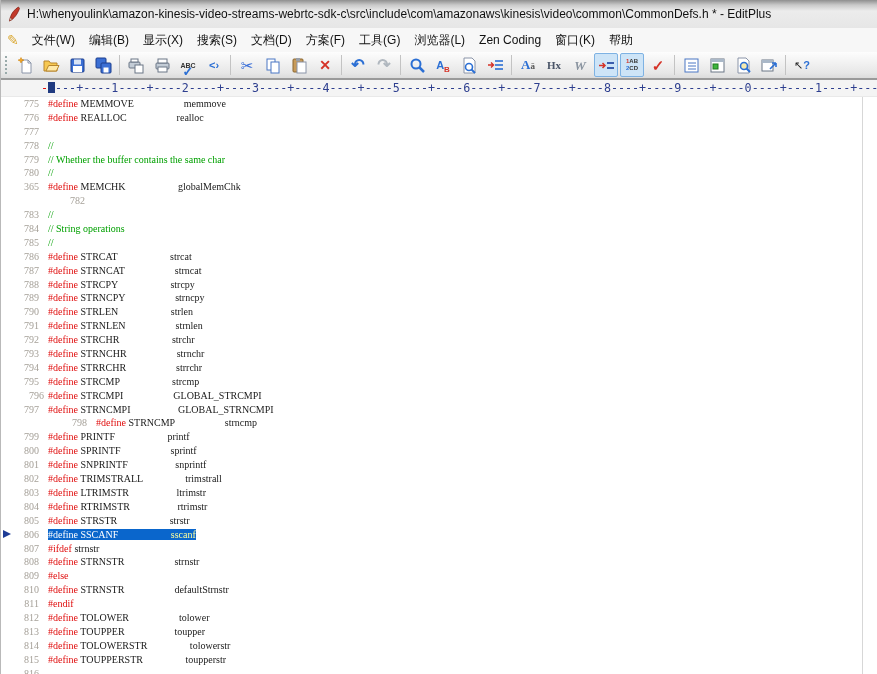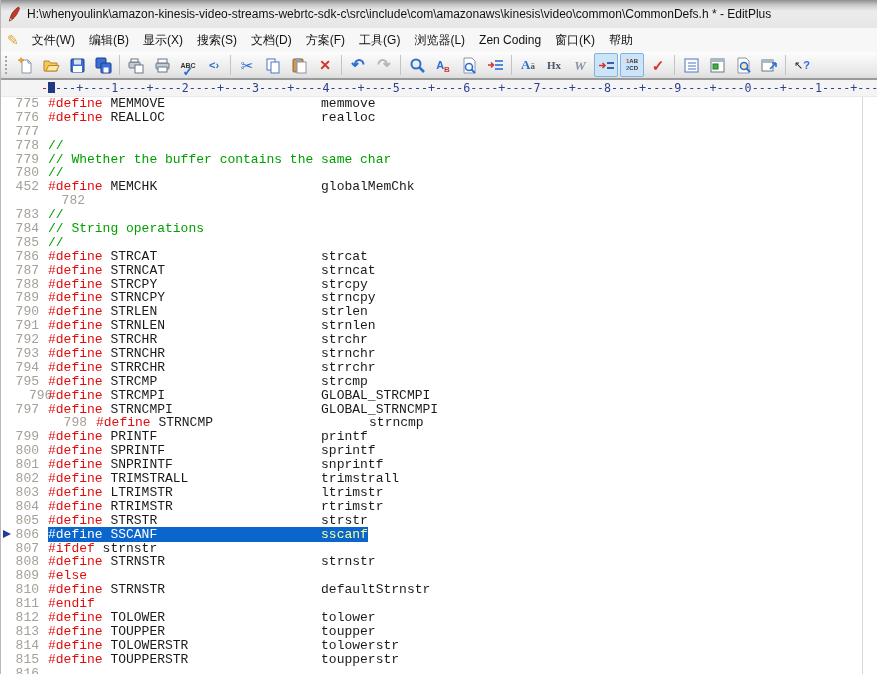--- a/index.html
+++ b/index.html
@@ -39,21 +39,21 @@
   
   .ruler { height:17px; flex:0 0 17px; background:#f4f4f4; overflow:hidden;
            font-family:"DejaVu Sans Mono", monospace; font-size:11.7px; line-height:17px;
            white-space:pre; color:#2e3f8f; padding-left:40px; border-bottom:1px solid #e9e9e9;}
   .ruler .r-red { color:#e00d0d; }
   .ruler .r-block { display:inline-block; width:7px; height:11px; background:#203a80;
                     vertical-align:-1px; }
 
   
   .editor { flex:1 1 auto; background:#fff; overflow:hidden; position:relative;
-            font-family:Liberation Mono, monospace; font-size:13px; }
+            font-family:Liberation Serif, serif; font-size:10px; }
   .code-row { height:13.9px; line-height:13.9px; white-space:pre; position:relative; }
   .gutter { display:inline-block; width:38px; text-align:right; color:#a5a098; }
   .code { margin-left:9px; color:#1a1a1a; }
   .sel { background:#0a66cc; color:#ffffff; }
   .sel .selval { color:#ffff9c; }
   .caret-marker { position:absolute; left:2px; top:2.5px; width:0; height:0;
                   border-left:8px solid #1e3c96; border-top:4.5px solid transparent;
                   border-bottom:4.5px solid transparent; }
   .right-edge { position:absolute; top:0; bottom:0; left:861px; width:1px; background:#d7d7d7; }
 </style>
@@ -312,21 +312,21 @@
 
   <div class="editor">
 
     <div class="right-edge"></div>
   <div class="code-row"><span class="gutter" style="color: rgb(165, 160, 152);">775</span><span class="code"><span style="color: rgb(224, 13, 13);">#define</span><span> MEMMOVE</span><span>                    </span><span>memmove</span></span></div>
       <div class="code-row"><span class="gutter" style="color: rgb(165, 160, 152);">776</span><span class="code"><span style="color: rgb(224, 13, 13);">#define</span><span> REALLOC</span><span>                    </span><span>realloc</span></span></div>
       <div class="code-row"><span class="gutter" style="color: rgb(165, 160, 152);">777</span><span class="code"></span></div>
       <div class="code-row"><span class="gutter" style="color: rgb(165, 160, 152);">778</span><span class="code"><span style="color: rgb(0, 160, 0);">//</span></span></div>
       <div class="code-row"><span class="gutter" style="color: rgb(165, 160, 152);">779</span><span class="code"><span style="color: rgb(0, 160, 0);">// Whether the buffer contains the same char</span></span></div>
       <div class="code-row"><span class="gutter" style="color: rgb(165, 160, 152); text-align: right;">780</span><span class="code"><span style="color: rgb(0, 160, 0);">//</span></span></div>
-      <div class="code-row"><span class="gutter" style="color: rgb(165, 160, 152);">452</span><span class="code"><span style="color: rgb(224, 13, 13);">#define</span><span> MEMCHK</span><span>                     </span><span>globalMemChk</span></span></div>
+      <div class="code-row"><span class="gutter" style="color: rgb(165, 160, 152);">365</span><span class="code"><span style="color: rgb(224, 13, 13);">#define</span><span> MEMCHK</span><span>                     </span><span>globalMemChk</span></span></div>
       <div class="code-row"><span class="gutter" style="color: rgb(165, 160, 152); margin-left: 46px;">782</span><span class="code"></span></div>
       <div class="code-row"><span class="gutter" style="color: rgb(165, 160, 152);">783</span><span class="code"><span style="color: rgb(0, 160, 0);">//</span></span></div>
       <div class="code-row"><span class="gutter" style="color: rgb(165, 160, 152);">784</span><span class="code"><span style="color: rgb(0, 160, 0);">// String operations</span></span></div>
       <div class="code-row"><span class="gutter" style="color: rgb(165, 160, 152);">785</span><span class="code"><span style="color: rgb(0, 160, 0);">//</span></span></div>
       <div class="code-row"><span class="gutter" style="color: rgb(165, 160, 152);">786</span><span class="code"><span style="color: rgb(224, 13, 13);">#define</span><span> STRCAT</span><span>                     </span><span>strcat</span></span></div>
       <div class="code-row"><span class="gutter" style="color: rgb(165, 160, 152);">787</span><span class="code"><span style="color: rgb(224, 13, 13);">#define</span><span> STRNCAT</span><span>                    </span><span>strncat</span></span></div>
       <div class="code-row"><span class="gutter" style="color: rgb(165, 160, 152);">788</span><span class="code"><span style="color: rgb(224, 13, 13);">#define</span><span> STRCPY</span><span>                     </span><span>strcpy</span></span></div>
       <div class="code-row"><span class="gutter" style="color: rgb(165, 160, 152);">789</span><span class="code"><span style="color: rgb(224, 13, 13);">#define</span><span> STRNCPY</span><span>                    </span><span>strncpy</span></span></div>
       <div class="code-row"><span class="gutter" style="color: rgb(165, 160, 152);">790</span><span class="code"><span style="color: rgb(224, 13, 13);">#define</span><span> STRLEN</span><span>                     </span><span>strlen</span></span></div>
       <div class="code-row"><span class="gutter" style="color: rgb(165, 160, 152);">791</span><span class="code"><span style="color: rgb(224, 13, 13);">#define</span><span> STRNLEN</span><span>                    </span><span>strnlen</span></span></div>

